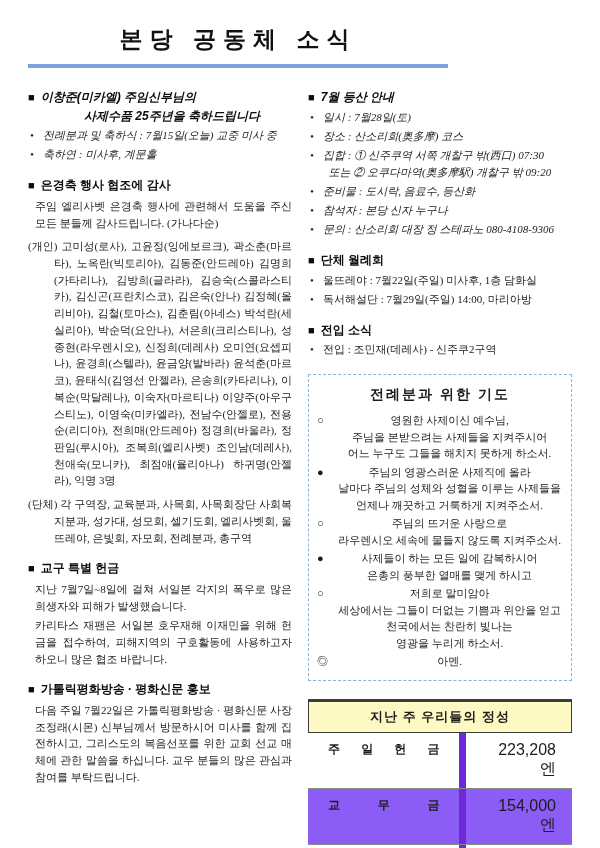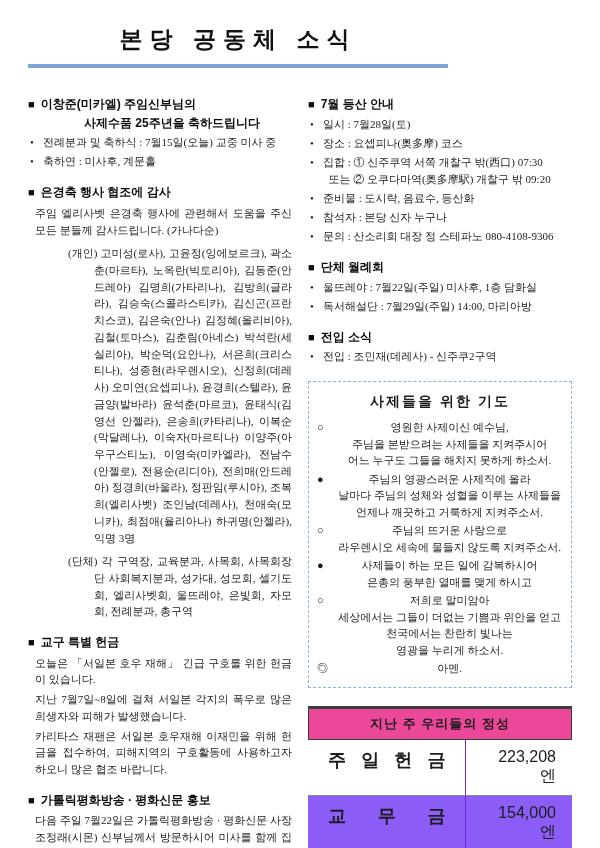--- a/index.html
+++ b/index.html
@@ -14,36 +14,36 @@
     margin:0; text-align:center;
     font-family:"Liberation Sans", sans-serif;
     font-weight:bold; font-size:23px; letter-spacing:7px; color:#111;
   }
   .title-rule { height:4px; background:#7da4d8; margin-top:9px; }
 
   .columns { display:flex; gap:16px; margin-top:16px; }
   .col { width:264px; flex:none; }
 
   .section { margin-top:13px; }
-  .section.first { margin-top:11px; }
+  .section.first { margin-top:4px;font-style:italic; }
 
   .sec-head {
     font-family:"Liberation Sans", sans-serif;
     font-weight:bold; font-size:12px; line-height:1.55; color:#0d0d0d;
   }
   .sec-head .marker { margin-right:6px; font-size:11px; }
   .head2 { padding-left:56px; }
 
   .para {
     font-size:11px; line-height:1.52; text-align:justify;
     padding-left:7px; margin-top:3px;
   }
   .hang {
     font-size:11px; line-height:1.52; text-align:justify;
-    margin-top:7px; padding-left:26px; text-indent:-26px;margin-left:40px;
+    margin-top:7px; padding-left:26px; text-indent:-26px;
   }
 
   .bullet { display:flex; font-size:11px; line-height:1.55; margin-top:2px; padding-left:2px; }
   .bullet .b { width:13px; flex:none; }
   .bullet .tx { flex:1; }
   .prewrap { white-space:pre-wrap; }
 
   .prayer-box {
     margin-top:16px; border:1px dashed #8fafd4; padding:9px 8px 10px 8px;
   }
@@ -53,31 +53,31 @@
   }
   .stanza { display:flex; font-size:11px; line-height:1.5; margin-top:2px; }
   .stanza .mk { width:19px; flex:none; }
   .stanza .tx { flex:1; white-space:pre-line;text-align:center; }
 
   .offering {
     margin-top:18px; border-top:3px solid #3c3c3c; border-bottom:3px solid #3c3c3c;
     font-family:"Liberation Sans", sans-serif;
   }
   .off-title {
-    background:#ec4899; border:1px solid #3c3c3c; border-top:none;
+    background:#fef9c3; border:1px solid #3c3c3c; border-top:none;
     text-align:center; font-weight:bold; font-size:13px; padding:6px 0;
     letter-spacing:1px;
   }
   .off-row { display:flex; border-bottom:1px solid #8a8a8a; }
   .off-row:last-child { border-bottom:none; }
   .off-row.alt { background:#8b5cf6; }
   .off-lbl {
     width:60%; box-sizing:border-box; padding:8px 20px;
-    border-right:1px solid #6d28d9;
-    font-weight:bold; font-size:18px;
+    border-right:7px solid #6d28d9;
+    font-weight:bold; font-size:12px;
     text-align:justify; text-align-last:justify;
   }
   .off-val {
     width:40%; box-sizing:border-box; padding:8px 16px;
     font-size:16px; text-align:right; align-self:center;
   }
 
   .house-box {
     margin-top:15px; border:2px solid #8fb3dc;
     box-shadow: inset 0 0 0 2px #d9e6f5;
@@ -119,21 +119,20 @@
         </div>
         <div class="para">주임 엘리사벳 은경축 행사에 관련해서 도움을 주신 모든 분들께 감사드립니다. (가나다순)</div>
         <div class="hang">(개인) 고미성(로사), 고윤정(잉에보르크), 곽소춘(마르타), 노옥란(빅토리아), 김동준(안드레아) 김명희(가타리나), 김방희(글라라), 김승숙(스콜라스티카), 김신곤(프란치스코), 김은숙(안나) 김정혜(올리비아), 김철(토마스), 김춘림(아네스) 박석란(세실리아), 박순덕(요안나), 서은희(크리스티나), 성종현(라우렌시오), 신정희(데레사) 오미연(요셉피나), 윤경희(스텔라), 윤금양(발바라) 윤석춘(마르코), 윤태식(김영선 안젤라), 은송희(카타리나), 이복순(막달레나), 이숙자(마르티나) 이양주(아우구스티노), 이영숙(미카엘라), 전남수(안젤로), 전용순(리디아), 전희매(안드레아) 정경희(바울라), 정판임(루시아), 조복희(엘리사벳) 조인남(데레사), 천애숙(모니카), 최점애(율리아나) 하귀명(안젤라), 익명 3명</div>
         <div class="hang">(단체) 각 구역장, 교육분과, 사목회, 사목회장단 사회복지분과, 성가대, 성모회, 셀기도회, 엘리사벳회, 울뜨레야, 은빛회, 자모회, 전례분과, 총구역</div>
       </section>
 
       <section class="section">
         <div class="sec-head">
           <span class="marker">■</span><span>교구 특별 헌금</span>
         </div>
-        <div class="para">오늘은 「서일본 호우 재해」 긴급 구호를 위한 헌금이 있습니다.</div>
         <div class="para">지난 7월7일~8일에 걸쳐 서일본 각지의 폭우로 많은 희생자와 피해가 발생했습니다.</div>
         <div class="para">카리타스 재팬은 서일본 호우재해 이재민을 위해 헌금을 접수하여, 피해지역의 구호활동에 사용하고자 하오니 많은 협조 바랍니다.</div>
       </section>
 
       <section class="section">
         <div class="sec-head">
           <span class="marker">■</span><span>가톨릭평화방송 · 평화신문 홍보</span>
         </div>
         <div class="para">다음 주일 7월22일은 가톨릭평화방송 · 평화신문 사장 조정래(시몬) 신부님께서 방문하시어 미사를 함께 집전하시고, 그리스도의 복음선포를 위한 교회 선교 매체에 관한 말씀을 하십니다. 교우 분들의 많은 관심과 참여를 부탁드립니다.</div>
       </section>
@@ -145,21 +144,21 @@
       <section class="section first">
         <div class="sec-head">
           <span class="marker">■</span><span>7월 등산 안내</span>
         </div>
         <div class="bullet">
           <span class="b">•</span>
           <span class="tx">일시 : 7월28일(토)</span>
         </div>
         <div class="bullet">
           <span class="b">•</span>
-          <span class="tx">장소 : 요셉피나(奥多摩) 코스</span>
+          <span class="tx">장소 : 산소리회(奥多摩) 코스</span>
         </div>
         <div class="bullet">
           <span class="b">•</span>
           <span class="tx prewrap">집합 : ① 신주쿠역 서쪽 개찰구 밖(西口) 07:30
   또는 ② 오쿠다마역(奥多摩駅) 개찰구 밖 09:20</span>
         </div>
         <div class="bullet">
           <span class="b">•</span>
           <span class="tx">준비물 : 도시락, 음료수, 등산화</span>
         </div>
@@ -191,21 +190,21 @@
         <div class="sec-head">
           <span class="marker">■</span><span>전입 소식</span>
         </div>
         <div class="bullet">
           <span class="b">•</span>
           <span class="tx">전입 : 조민재(데레사) - 신주쿠2구역</span>
         </div>
       </section>
 
       <div class="prayer-box">
-        <div class="prayer-title">사제들을 위한 기도</div>
+        <div class="prayer-title">전례분과 위한 기도</div>
 
         <div class="stanza">
           <span class="mk">○</span>
           <span class="tx">영원한 사제이신 예수님,
 주님을 본받으려는 사제들을 지켜주시어
 어느 누구도 그들을 해치지 못하게 하소서.</span>
         </div>
         <div class="stanza">
           <span class="mk">●</span>
           <span class="tx">주님의 영광스러운 사제직에 올라

